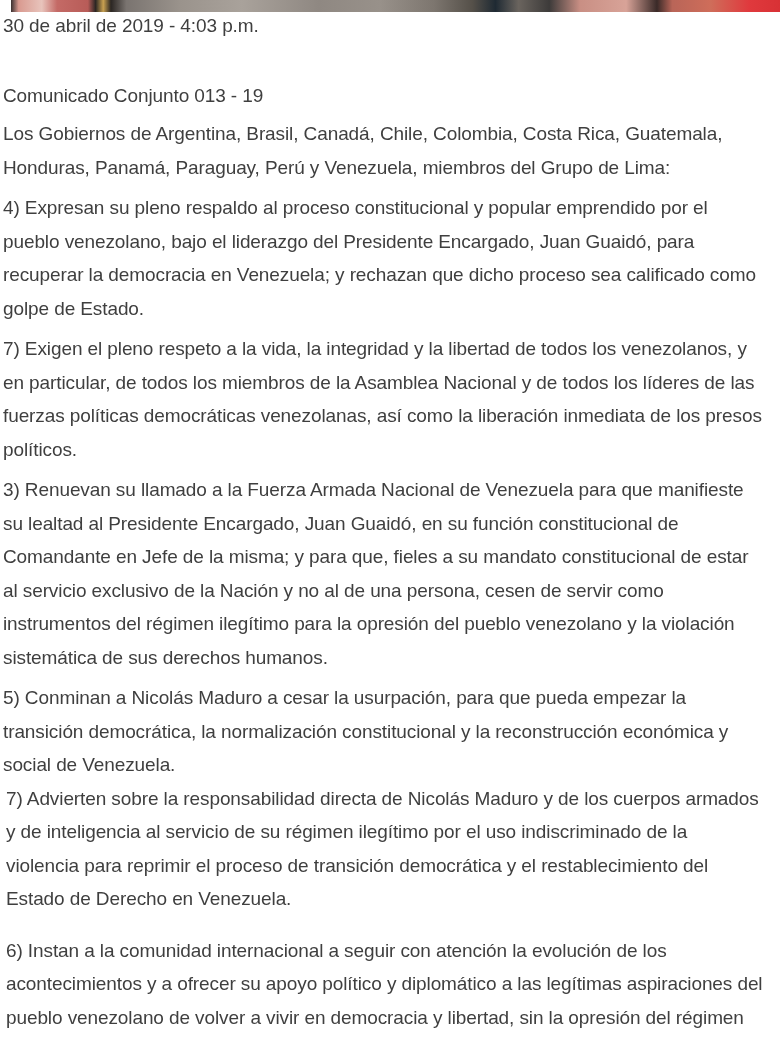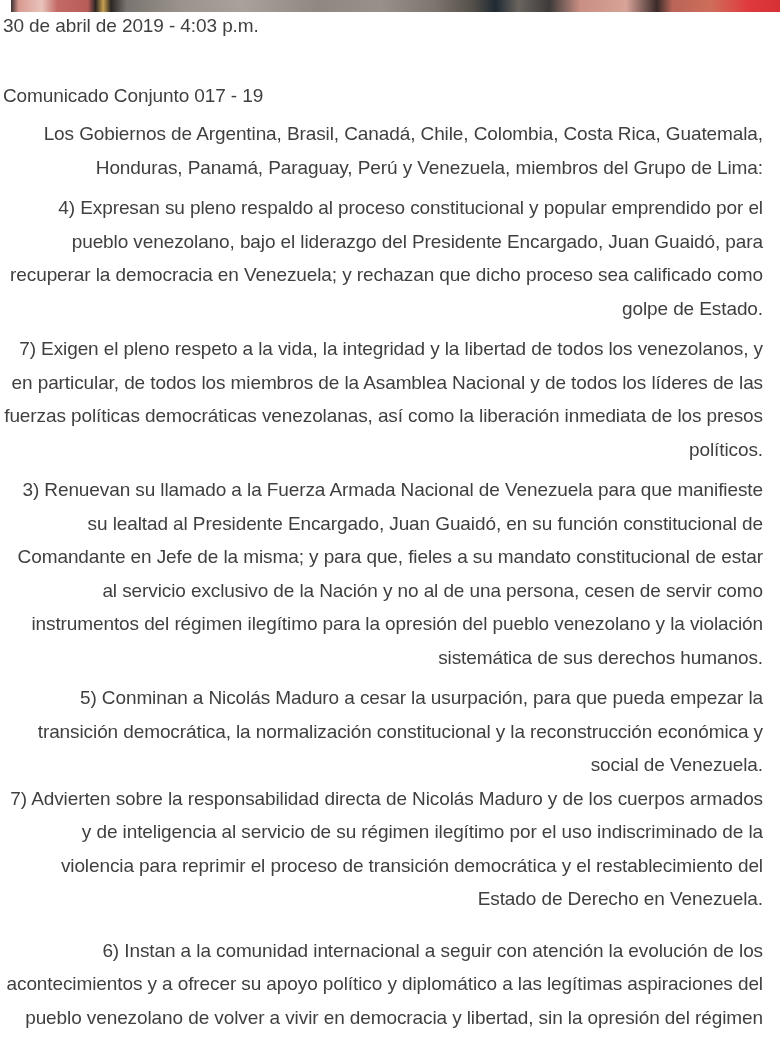--- a/index.html
+++ b/index.html
@@ -40,36 +40,35 @@
     .date {
       margin: 0;
       line-height: 24px;
     }
     .heading {
       margin: 46px 0 0 0;
       line-height: 24px;
     }
     .p {
       margin: 0;
-      text-align: right;
     }
     .p1 { margin-top: 9px; }
     .item { margin-top: 7px; }
     .item5 { margin-top: 0; padding-left: 3px; }
     .item6 { margin-top: 18px; padding-left: 3px; }
     .item7 { margin-top: 10px; padding-left: 3px; }
   </style>
 </head>
 <body>
 
 <div class="hero-strip"></div>
 
 <div class="article">
   <p class="date">30 de abril de 2019 - 4:03 p.m.</p>
-  <p class="heading">Comunicado Conjunto 017 - 19</p>
+  <p class="heading">Comunicado Conjunto 013 - 19</p>
   <p class="p p1">Los Gobiernos de Argentina, Brasil, Canadá, Chile, Colombia, Costa Rica, Guatemala, Honduras, Panamá, Paraguay, Perú y Venezuela, miembros del Grupo de Lima:</p>
   <p class="p item">4) Expresan su pleno respaldo al proceso constitucional y popular emprendido por el pueblo venezolano, bajo el liderazgo del Presidente Encargado, Juan Guaidó, para recuperar la democracia en Venezuela; y rechazan que dicho proceso sea calificado como golpe de Estado.</p>
   <p class="p item">7) Exigen el pleno respeto a la vida, la integridad y la libertad de todos los venezolanos, y en particular, de todos los miembros de la Asamblea Nacional y de todos los líderes de las fuerzas políticas democráticas venezolanas, así como la liberación inmediata de los presos políticos.</p>
   <p class="p item">3) Renuevan su llamado a la Fuerza Armada Nacional de Venezuela para que manifieste su lealtad al Presidente Encargado, Juan Guaidó, en su función constitucional de Comandante en Jefe de la misma; y para que, fieles a su mandato constitucional de estar al servicio exclusivo de la Nación y no al de una persona, cesen de servir como instrumentos del régimen ilegítimo para la opresión del pueblo venezolano y la violación sistemática de sus derechos humanos.</p>
   <p class="p item">5) Conminan a Nicolás Maduro a cesar la usurpación, para que pueda empezar la transición democrática, la normalización constitucional y la reconstrucción económica y social de Venezuela.</p>
   <p class="p item5">7) Advierten sobre la responsabilidad directa de Nicolás Maduro y de los cuerpos armados y de inteligencia al servicio de su régimen ilegítimo por el uso indiscriminado de la violencia para reprimir el proceso de transición democrática y el restablecimiento del Estado de Derecho en Venezuela.</p>
   <p class="p item6">6) Instan a la comunidad internacional a seguir con atención la evolución de los acontecimientos y a ofrecer su apoyo político y diplomático a las legítimas aspiraciones del pueblo venezolano de volver a vivir en democracia y libertad, sin la opresión del régimen ilegítimo y dictatorial de Nicolás Maduro.</p>
 </div>
 
 </body></html>

